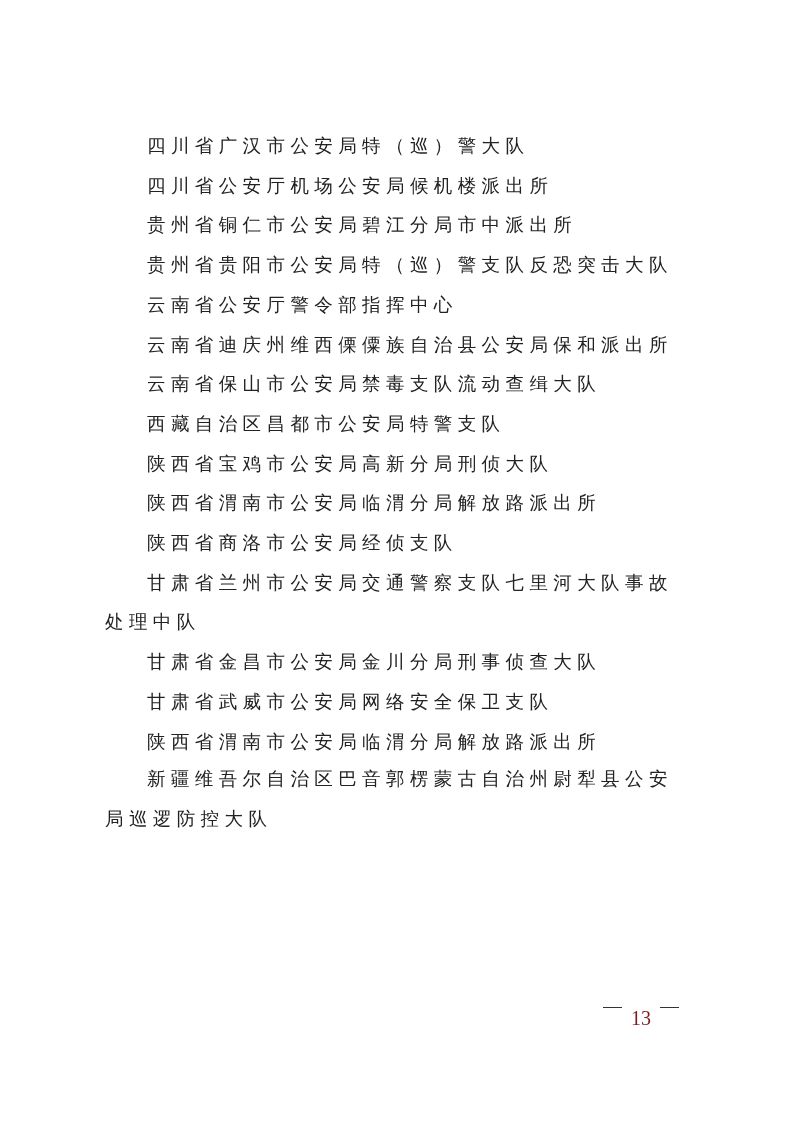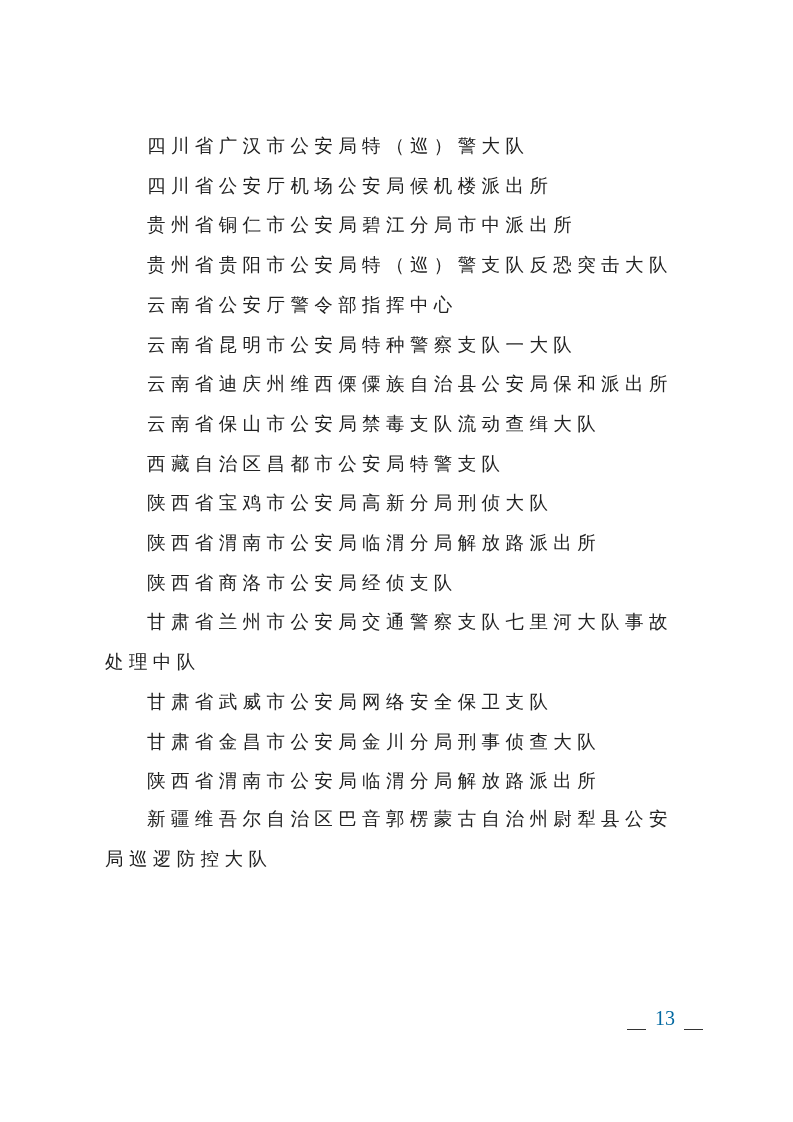--- a/index.html
+++ b/index.html
@@ -39,57 +39,56 @@
       word-break: break-all;
       font-weight: 300;
       color: #222222;
     }
     .para.wrap {
       line-height: 39.7px;
       font-family: Liberation Mono, monospace;
     }
     .page-number {
       position: absolute;
-      left: 627px;
+      left: 603px;
       top: 1007px;
       font-family: "Liberation Serif", "DejaVu Serif", serif;
       font-size: 20px;
-      color: #0369a1;
+      color: #7f1d1d;
       letter-spacing: 0px;
       display: flex;
-      align-items: flex-end;
+      align-items: flex-start;
       gap: 9px;
     }
     .page-number .dash {
       display: inline-block;
       width: 19px;
       height: 1.4px;
       background: #333333;
     }
   </style>
 </head>
 <body>
 
 <div class="page">
   <div class="content">
     <p class="para">四川省广汉市公安局特（巡）警大队</p>
     <p class="para">四川省公安厅机场公安局候机楼派出所</p>
     <p class="para">贵州省铜仁市公安局碧江分局市中派出所</p>
     <p class="para">贵州省贵阳市公安局特（巡）警支队反恐突击大队</p>
     <p class="para">云南省公安厅警令部指挥中心</p>
-    <p class="para">云南省昆明市公安局特种警察支队一大队</p>
     <p class="para">云南省迪庆州维西傈僳族自治县公安局保和派出所</p>
     <p class="para">云南省保山市公安局禁毒支队流动查缉大队</p>
     <p class="para">西藏自治区昌都市公安局特警支队</p>
     <p class="para">陕西省宝鸡市公安局高新分局刑侦大队</p>
     <p class="para">陕西省渭南市公安局临渭分局解放路派出所</p>
     <p class="para">陕西省商洛市公安局经侦支队</p>
     <p class="para">甘肃省兰州市公安局交通警察支队七里河大队事故处理中队</p>
+    <p class="para">甘肃省金昌市公安局金川分局刑事侦查大队</p>
     <p class="para">甘肃省武威市公安局网络安全保卫支队</p>
-    <p class="para">甘肃省金昌市公安局金川分局刑事侦查大队</p>
     <p class="para">陕西省渭南市公安局临渭分局解放路派出所</p>
     <p class="para wrap">新疆维吾尔自治区巴音郭楞蒙古自治州尉犁县公安局巡逻防控大队</p>
   </div>
 
   <div class="page-number">
     <span class="dash"></span>
     <span>13</span>
     <span class="dash"></span>
   </div>
 </div>

